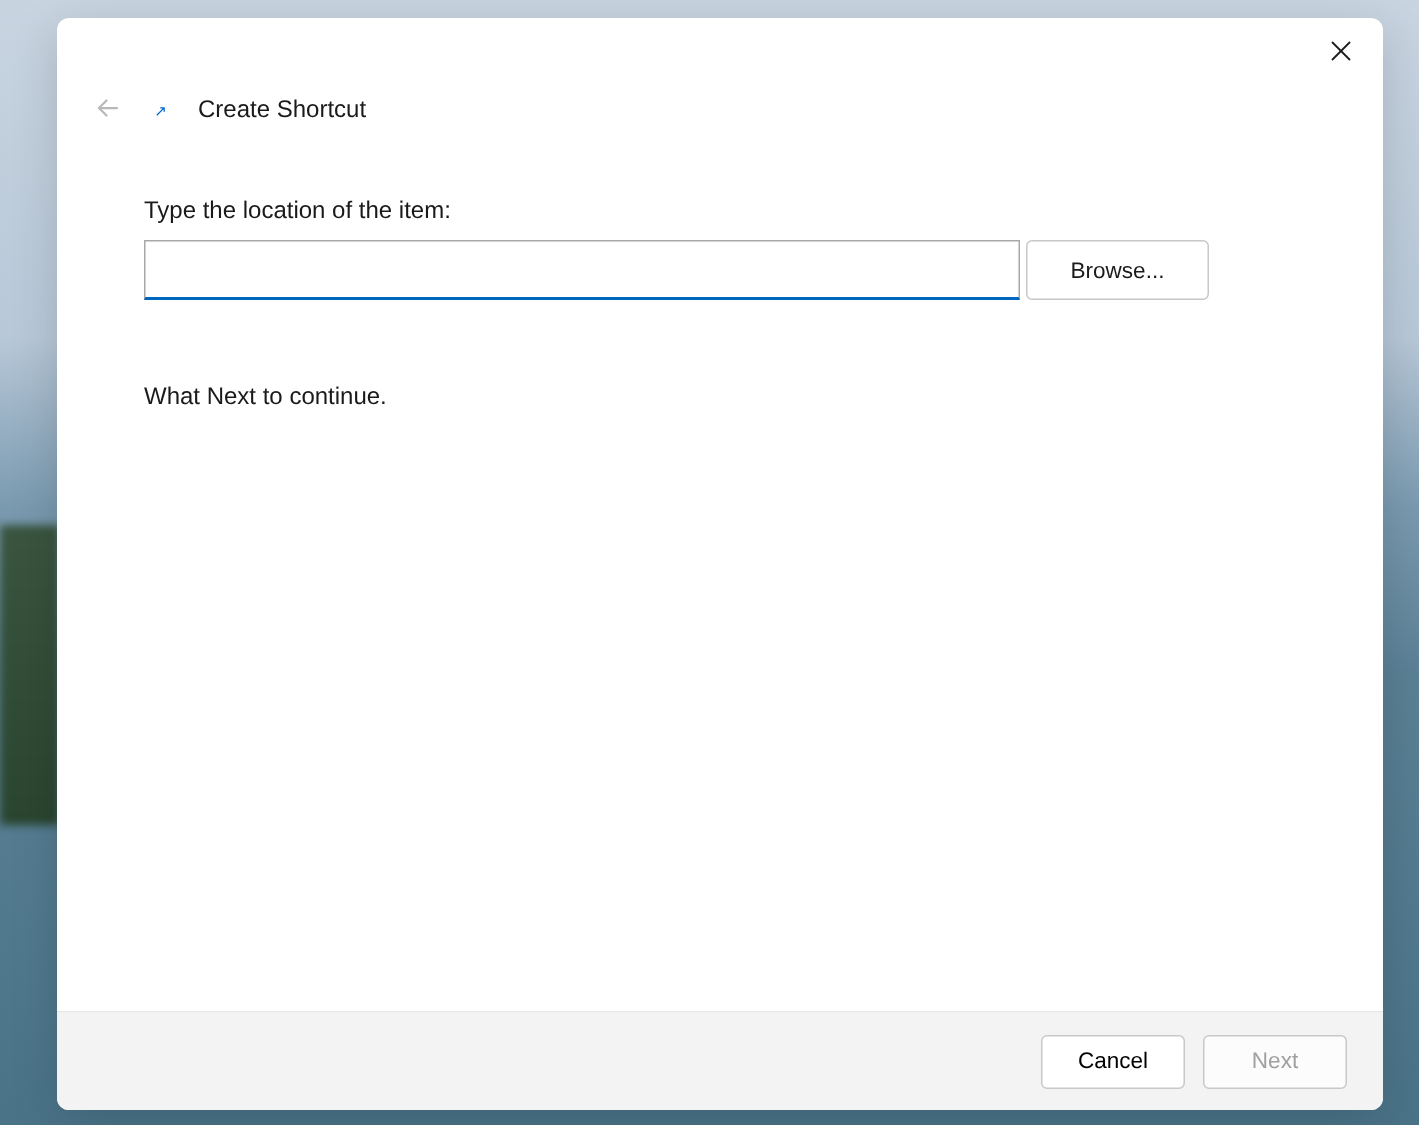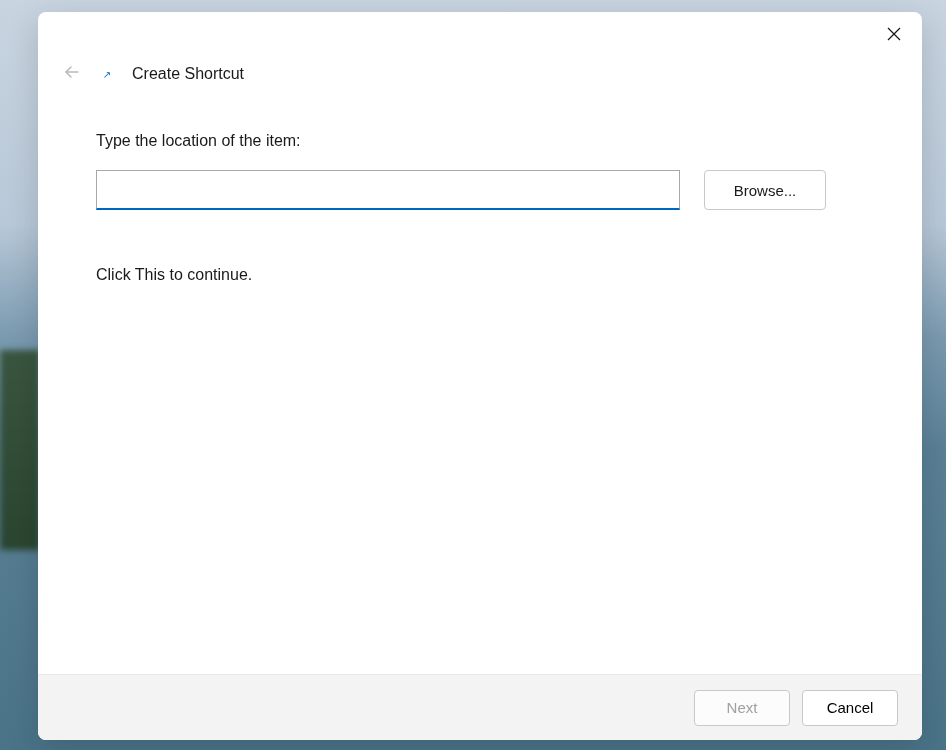--- a/index.html
+++ b/index.html
@@ -95,26 +95,26 @@
     }
     .description {
       font-size: 16px;
       color: #1a1a1a;
       line-height: 1.55;
       margin-bottom: 56px;
     }
     .input-label {
       font-size: 16px;
       color: #1a1a1a;
-      margin-bottom: 20px;
+      margin-bottom: 10px;
       display: block;
     }
     .input-row {
       display: flex;
-      gap: 24px;
+      gap: 4px;
       align-items: stretch;
       margin-bottom: 56px;
     }
     .location-input {
       flex: 0 0 584px;
       height: 40px;
       border: 1px solid #a8a8a8;
       border-bottom: 2px solid #0067c0;
       padding: 0 10px;
       font-size: 15px;
@@ -194,21 +194,21 @@
     <div class="shortcut-icon">↗</div>
     <div class="header-title">Create Shortcut</div>
   </div>
 
   <div class="content">
     <label class="input-label">Type the location of the item:</label>
     <div class="input-row">
       <input type="text" class="location-input" value="" style="">
       <button class="browse-btn">Browse...</button>
     </div>
-    <p class="continue-text">Click This to continue.</p>
+    <p class="continue-text">What Next to continue.</p>
   </div>
 
   <div class="footer">
+    <button class="footer-btn">Cancel</button>
     <button class="footer-btn disabled">Next</button>
-    <button class="footer-btn">Cancel</button>
   </div>
 
 </div>
 
 </body></html>

